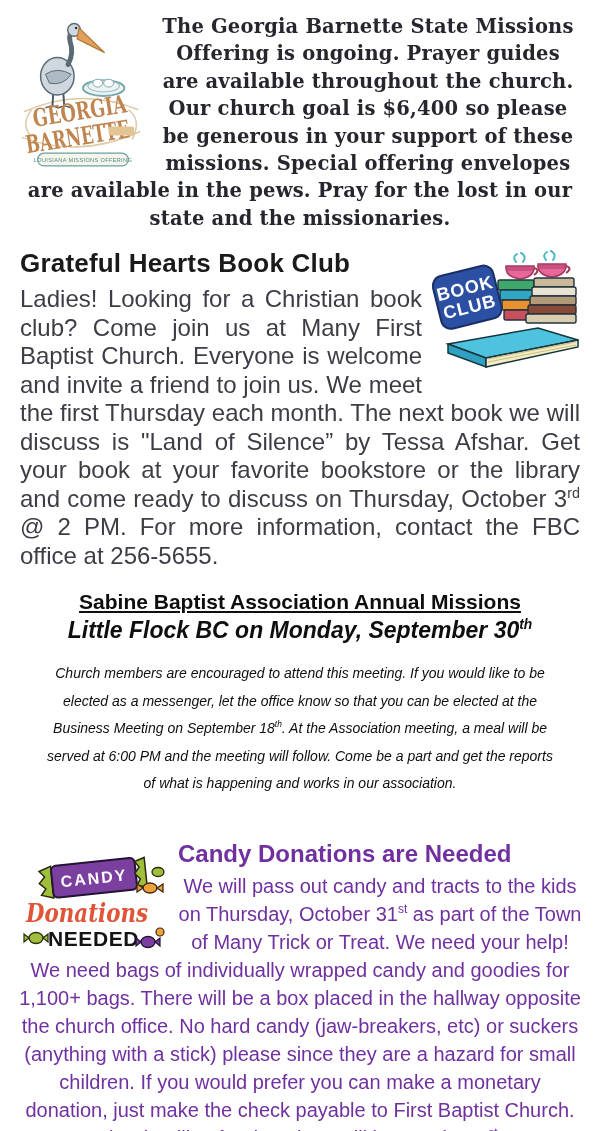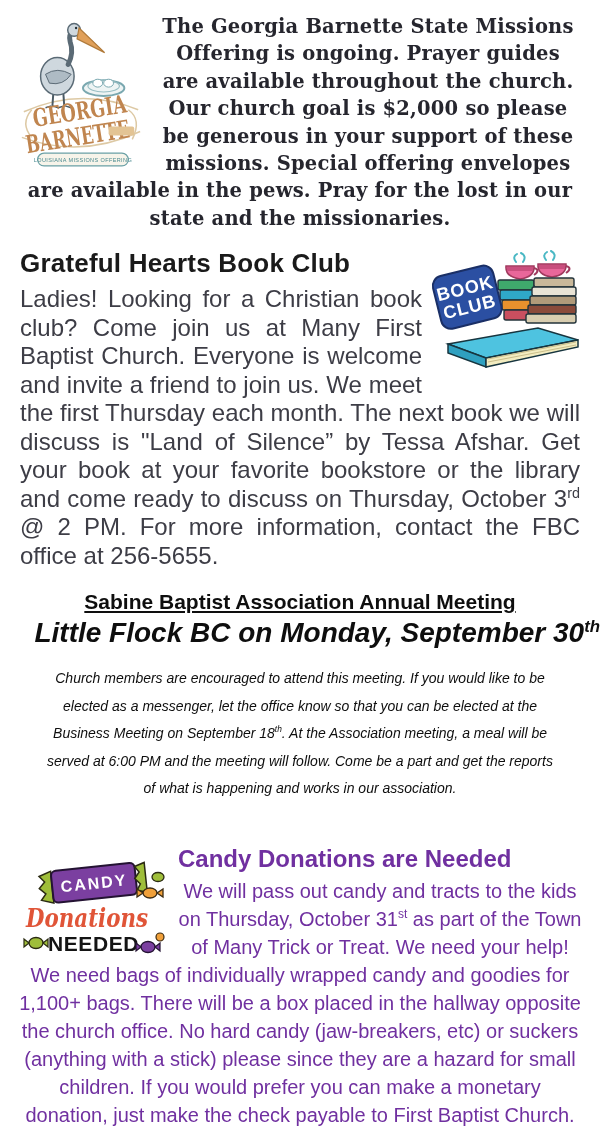--- a/index.html
+++ b/index.html
@@ -26,21 +26,21 @@
     margin:0 0 6px 0; font-size:26px; font-weight:bold; color:#1a1a1a;
     text-align:left; letter-spacing:0.2px;
   }
   .bookclub-body {
     margin:0; font-size:24px; line-height:28.5px; color:#3d3d46; text-align:justify;
   }
 
   
   .sabine { clear:both; padding-top:20px; text-align:center; color:#0e0e0e; }
   .sabine-heading { margin:0; font-size:21px; font-weight:bold; text-decoration:underline; }
-  .sabine-sub { margin:3px 0 4px 0; font-size:28px; font-weight:bold; font-style:italic;text-align:right; }
+  .sabine-sub { margin:3px 0 4px 0; font-size:23px; font-weight:bold; font-style:italic; }
   .sabine-body {
     margin:16px auto; max-width:520px; font-size:14px; line-height:27.5px; font-style:italic;
   }
 
   
   .candy { clear:both; padding:26px 18px 0 18px; color:#7030a0; }
   .candy-img { float:left; width:148px; height:100px; margin:10px 8px 2px 4px; }
   .candy-heading { margin:0 0 4px 0; font-size:24px; font-weight:bold; }
   .candy-body { margin:0; font-size:20px; line-height:28px; text-align:center; }
 </style>
@@ -76,21 +76,21 @@
         </g>
 
         <text x="69" y="106" transform="rotate(-9 69 100)" text-anchor="middle" font-family="DejaVu Serif, serif" font-weight="bold" font-size="25" fill="#c0854f" textLength="96" lengthAdjust="spacingAndGlyphs">GEORGIA</text>
         <text x="67" y="132" transform="rotate(-9 67 126)" text-anchor="middle" font-family="DejaVu Serif, serif" font-weight="bold" font-size="25" fill="#c0854f" textLength="106" lengthAdjust="spacingAndGlyphs">BARNETTE</text>
         <rect x="98" y="113" width="26" height="9" rx="2" fill="#e3c494"></rect>
 
         <rect x="26" y="140" width="92" height="13" rx="6.5" fill="#f7f4ea" stroke="#6aa0a5" stroke-width="1.2"></rect>
         <text x="72" y="149" text-anchor="middle" font-size="5.6" fill="#4a8a90" letter-spacing="0.4" font-family="Liberation Sans, sans-serif">LOUISIANA MISSIONS OFFERING</text>
       </svg>
     </div>
-    <p class="missions-text">The Georgia Barnette State Missions Offering is ongoing.  Prayer guides are available throughout the church.  Our church goal is $2,000 so please be generous in your support of these missions.  Special offering envelopes are available in the pews. Pray for the lost in our state and the missionaries.</p>
+    <p class="missions-text">The Georgia Barnette State Missions Offering is ongoing.  Prayer guides are available throughout the church.  Our church goal is $6,400 so please be generous in your support of these missions.  Special offering envelopes are available in the pews. Pray for the lost in our state and the missionaries.</p>
   </section>
 
   <section class="bookclub">
     <div class="bookclub-img">
       <svg viewBox="0 0 150 120" width="150" height="120">
 
         <path d="M86 12 q-4 -5 1 -8 M93 12 q4 -6 -2 -9" stroke="#4ab8c4" stroke-width="2" fill="none" stroke-linecap="round"></path>
         <path d="M116 10 q-4 -5 1 -8 M123 10 q4 -6 -2 -9" stroke="#4ab8c4" stroke-width="2" fill="none" stroke-linecap="round"></path>
 
         <g>
@@ -128,21 +128,21 @@
           <text x="37" y="44" text-anchor="middle" font-family="Liberation Sans, sans-serif" font-weight="bold" font-size="18" fill="#ffffff" letter-spacing="1">BOOK</text>
           <text x="37" y="63" text-anchor="middle" font-family="Liberation Sans, sans-serif" font-weight="bold" font-size="18" fill="#ffffff" letter-spacing="1">CLUB</text>
         </g>
       </svg>
     </div>
     <h2 class="bookclub-heading">Grateful Hearts Book Club</h2>
     <p class="bookclub-body"><span>Ladies! Looking for a Christian book club? Come join us at Many First Baptist Church. Everyone is welcome and invite a friend to join us. We meet the first Thursday each month. The next book we will discuss is "Land of Silence” by Tessa Afshar. Get your book at your favorite bookstore or the library and come ready to discuss on Thursday, October 3</span><sup>rd</sup><span> @ 2 PM. For more information, contact the FBC office at 256-5655.</span></p>
   </section>
 
   <section class="sabine">
-    <h2 class="sabine-heading">Sabine Baptist Association Annual Meeting</h2>
+    <h2 class="sabine-heading">Sabine Baptist Association Annual Missions</h2>
     <h3 class="sabine-sub"><span>Little Flock BC on Monday, September 30</span><sup>th</sup></h3>
     <p class="sabine-body"><span>Church members are encouraged to attend this meeting.  If you would like to be elected as a messenger, let the office know so that you can be elected at the Business Meeting on September 18</span><sup>th</sup><span>.  At the Association meeting, a meal will be served at 6:00 PM and the meeting will follow. Come be a part and get the reports of what is happening and works in our association.</span></p>
   </section>
 
   <section class="candy">
     <div class="candy-img">
       <svg viewBox="0 0 148 100" width="148" height="100">
 
         <g transform="rotate(-6 70 28)">
           <polygon points="18,16 30,12 30,44 18,40 23,34 17,28 23,22" fill="#9fbe3a" stroke="#2a2a12" stroke-width="1.5"></polygon>

